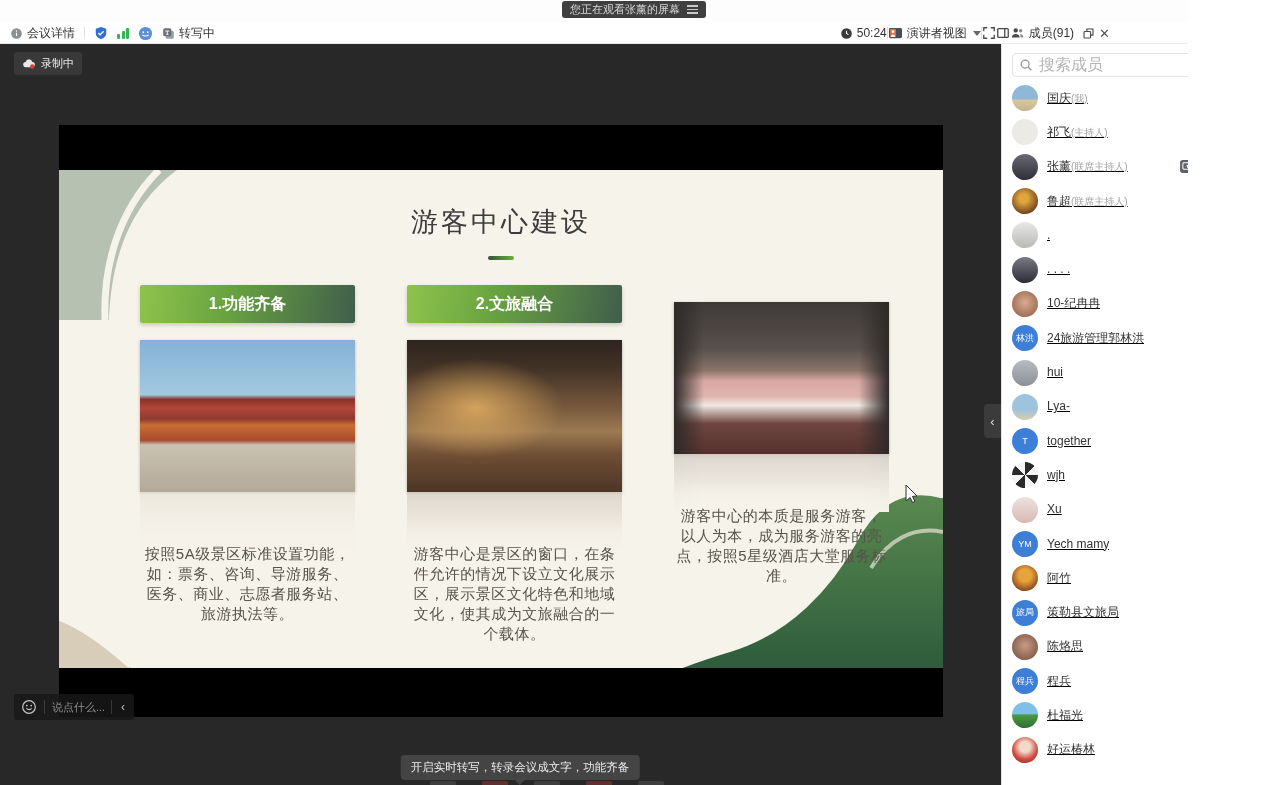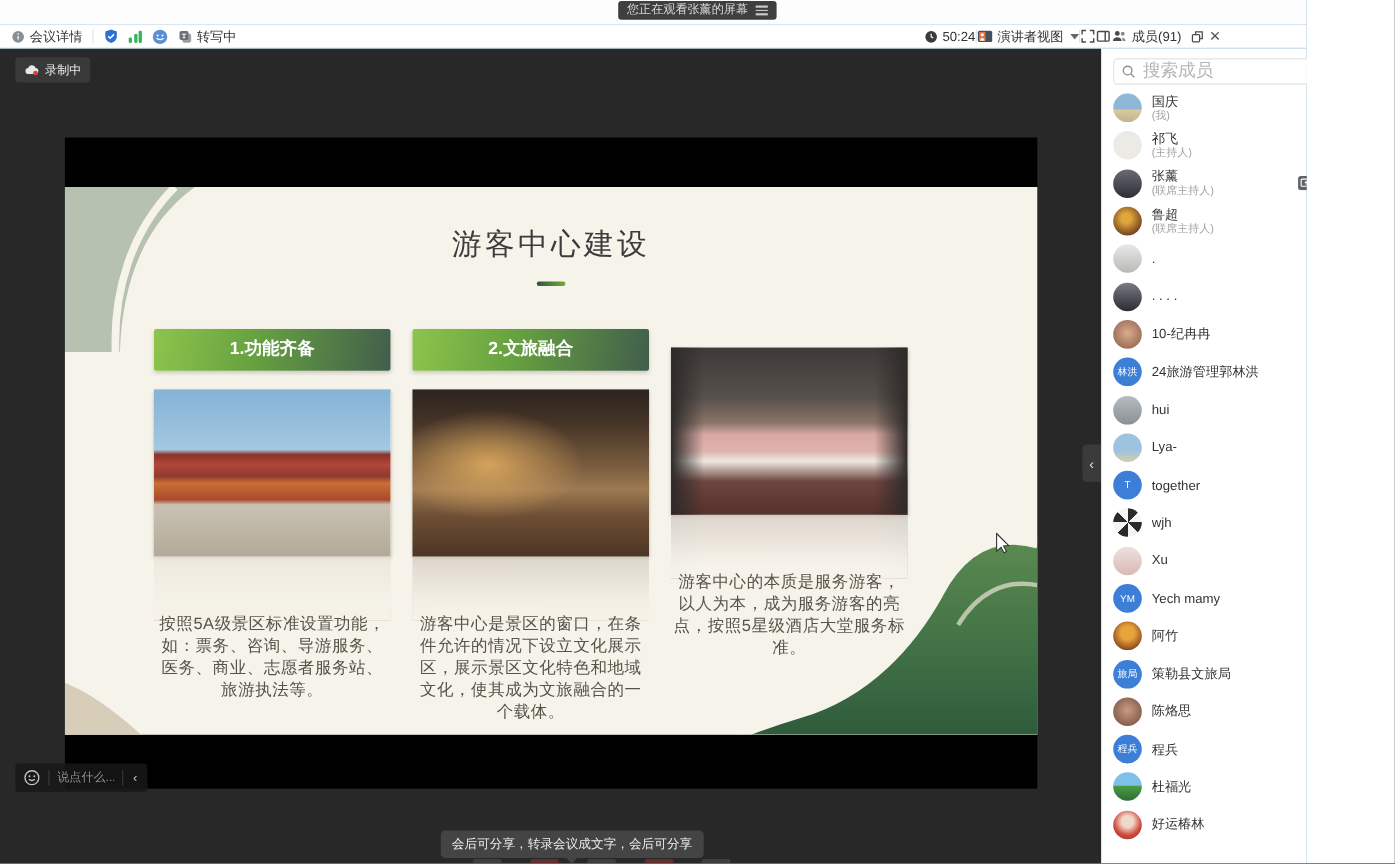--- a/index.html
+++ b/index.html
@@ -36,21 +36,21 @@
     display:flex; align-items:center; gap:5px; padding:4px 8px; color:#ededed; font-size:11px; z-index:5; }
 
   .share { position:absolute; left:59px; top:81px; width:884px; height:592px; background:#000; }
   .slide { position:absolute; left:0; top:45px; width:884px; height:498px; background:#f6f3ea; overflow:hidden; }
 
   .slide-title { position:absolute; left:0; top:34px; width:100%; text-align:center; font-size:27px; color:#3c3c3c;
     letter-spacing:3px; font-weight:500; z-index:3; }
   .title-underline { position:absolute; left:50%; top:86px; transform:translateX(-50%); width:26px; height:4px; border-radius:2px;
     background:linear-gradient(90deg,#33523f,#6fae3d); z-index:3; }
 
-  .columns { position:absolute; left:81px; top:129px; width:725px; display:flex; gap:20px; z-index:3; }
+  .columns { position:absolute; left:81px; top:115px; width:725px; display:flex; gap:52px; z-index:3; }
   .col { width:215px; }
   .col-header { height:38px; line-height:38px; text-align:center; color:#fff; font-size:16px; font-weight:bold;
     background:linear-gradient(100deg,#8ec44c 0%,#67a240 42%,#415e4c 100%); border-radius:2px; box-shadow:0 2px 4px rgba(0,0,0,.18); }
   .photo { margin-top:17px; width:215px; height:152px; box-shadow:0 1px 3px rgba(0,0,0,.25); }
   .refl-wrap { position:relative; width:215px; height:58px; overflow:hidden; }
   .refl { position:absolute; left:0; top:0; width:215px; height:152px; transform:scaleY(-1); opacity:.35; }
   .refl-wrap::after { content:""; position:absolute; inset:0;
     background:linear-gradient(180deg,rgba(246,243,234,.55) 0%,rgba(246,243,234,.92) 70%,#f6f3ea 100%); }
   .col-body { margin-top:-6px; font-size:15px; line-height:20px; color:#565349; text-align:center; position:relative; z-index:4; letter-spacing:.5px; }
 
@@ -85,21 +85,21 @@
   .search-input { width:233px; height:24px; border:1px solid #e3e3e3; border-radius:4px; padding:0 6px 0 26px;
     font-size:16px; color:#333; outline:none; background:#fff; }
   .search-input::placeholder { color:#b5b5b5; }
   .search-ic { position:absolute; left:7px; top:5px; }
 
   .member-list { width:267px; }
   .member-row { height:34.3px; display:flex; align-items:center; padding:0 10px; }
   .avatar { width:26px; height:26px; border-radius:50%; margin-right:9px; flex:0 0 26px;
     display:flex; align-items:center; justify-content:center; overflow:hidden; }
   .avatar i { font-style:normal; color:#fff; font-size:9px; letter-spacing:0; line-height:1; text-align:center; }
-  .m-meta { display:flex; flex-direction:column; min-width:0; }
+  .m-meta { display:flex; min-width:0;text-decoration:underline; }
   .m-name { font-size:12px; color:#333; white-space:nowrap; overflow:hidden; text-overflow:ellipsis; max-width:150px; line-height:13px; }
   .m-role { font-size:10px; color:#a2a2a2; line-height:11px; margin-top:1px; }
   .m-icons { margin-left:auto; display:flex; align-items:center; gap:7px; }
   .m-icons svg { display:block; }
 </style>
 </head>
 <body>
 
 <div class="app">
 
@@ -284,21 +284,21 @@
           <circle cx="5.8" cy="6.6" r=".9" fill="#c4c4c4"></circle>
           <circle cx="10.2" cy="6.6" r=".9" fill="#c4c4c4"></circle>
           <path d="M5.4 9.4c1.4 1.5 3.8 1.5 5.2 0" stroke="#c4c4c4" stroke-width="1.2" fill="none"></path>
         </svg>
       <span class="chat-sep"></span>
       <input class="chat-input" placeholder="说点什么..." style="">
       <span class="chat-sep"></span>
       <span class="chat-collapse">‹</span>
     </div>
 
-    <div class="transcribe-tip">会后可分享，转录会议成文字，会后可分享</div>
+    <div class="transcribe-tip">开启实时转写，转录会议成文字，功能齐备</div>
 
     <div class="dock-peek">
         <i></i>
         <i class="red"></i>
         <i></i>
         <i class="red"></i>
         <i></i>
       </div>
 
     <div class="collapse-handle">

